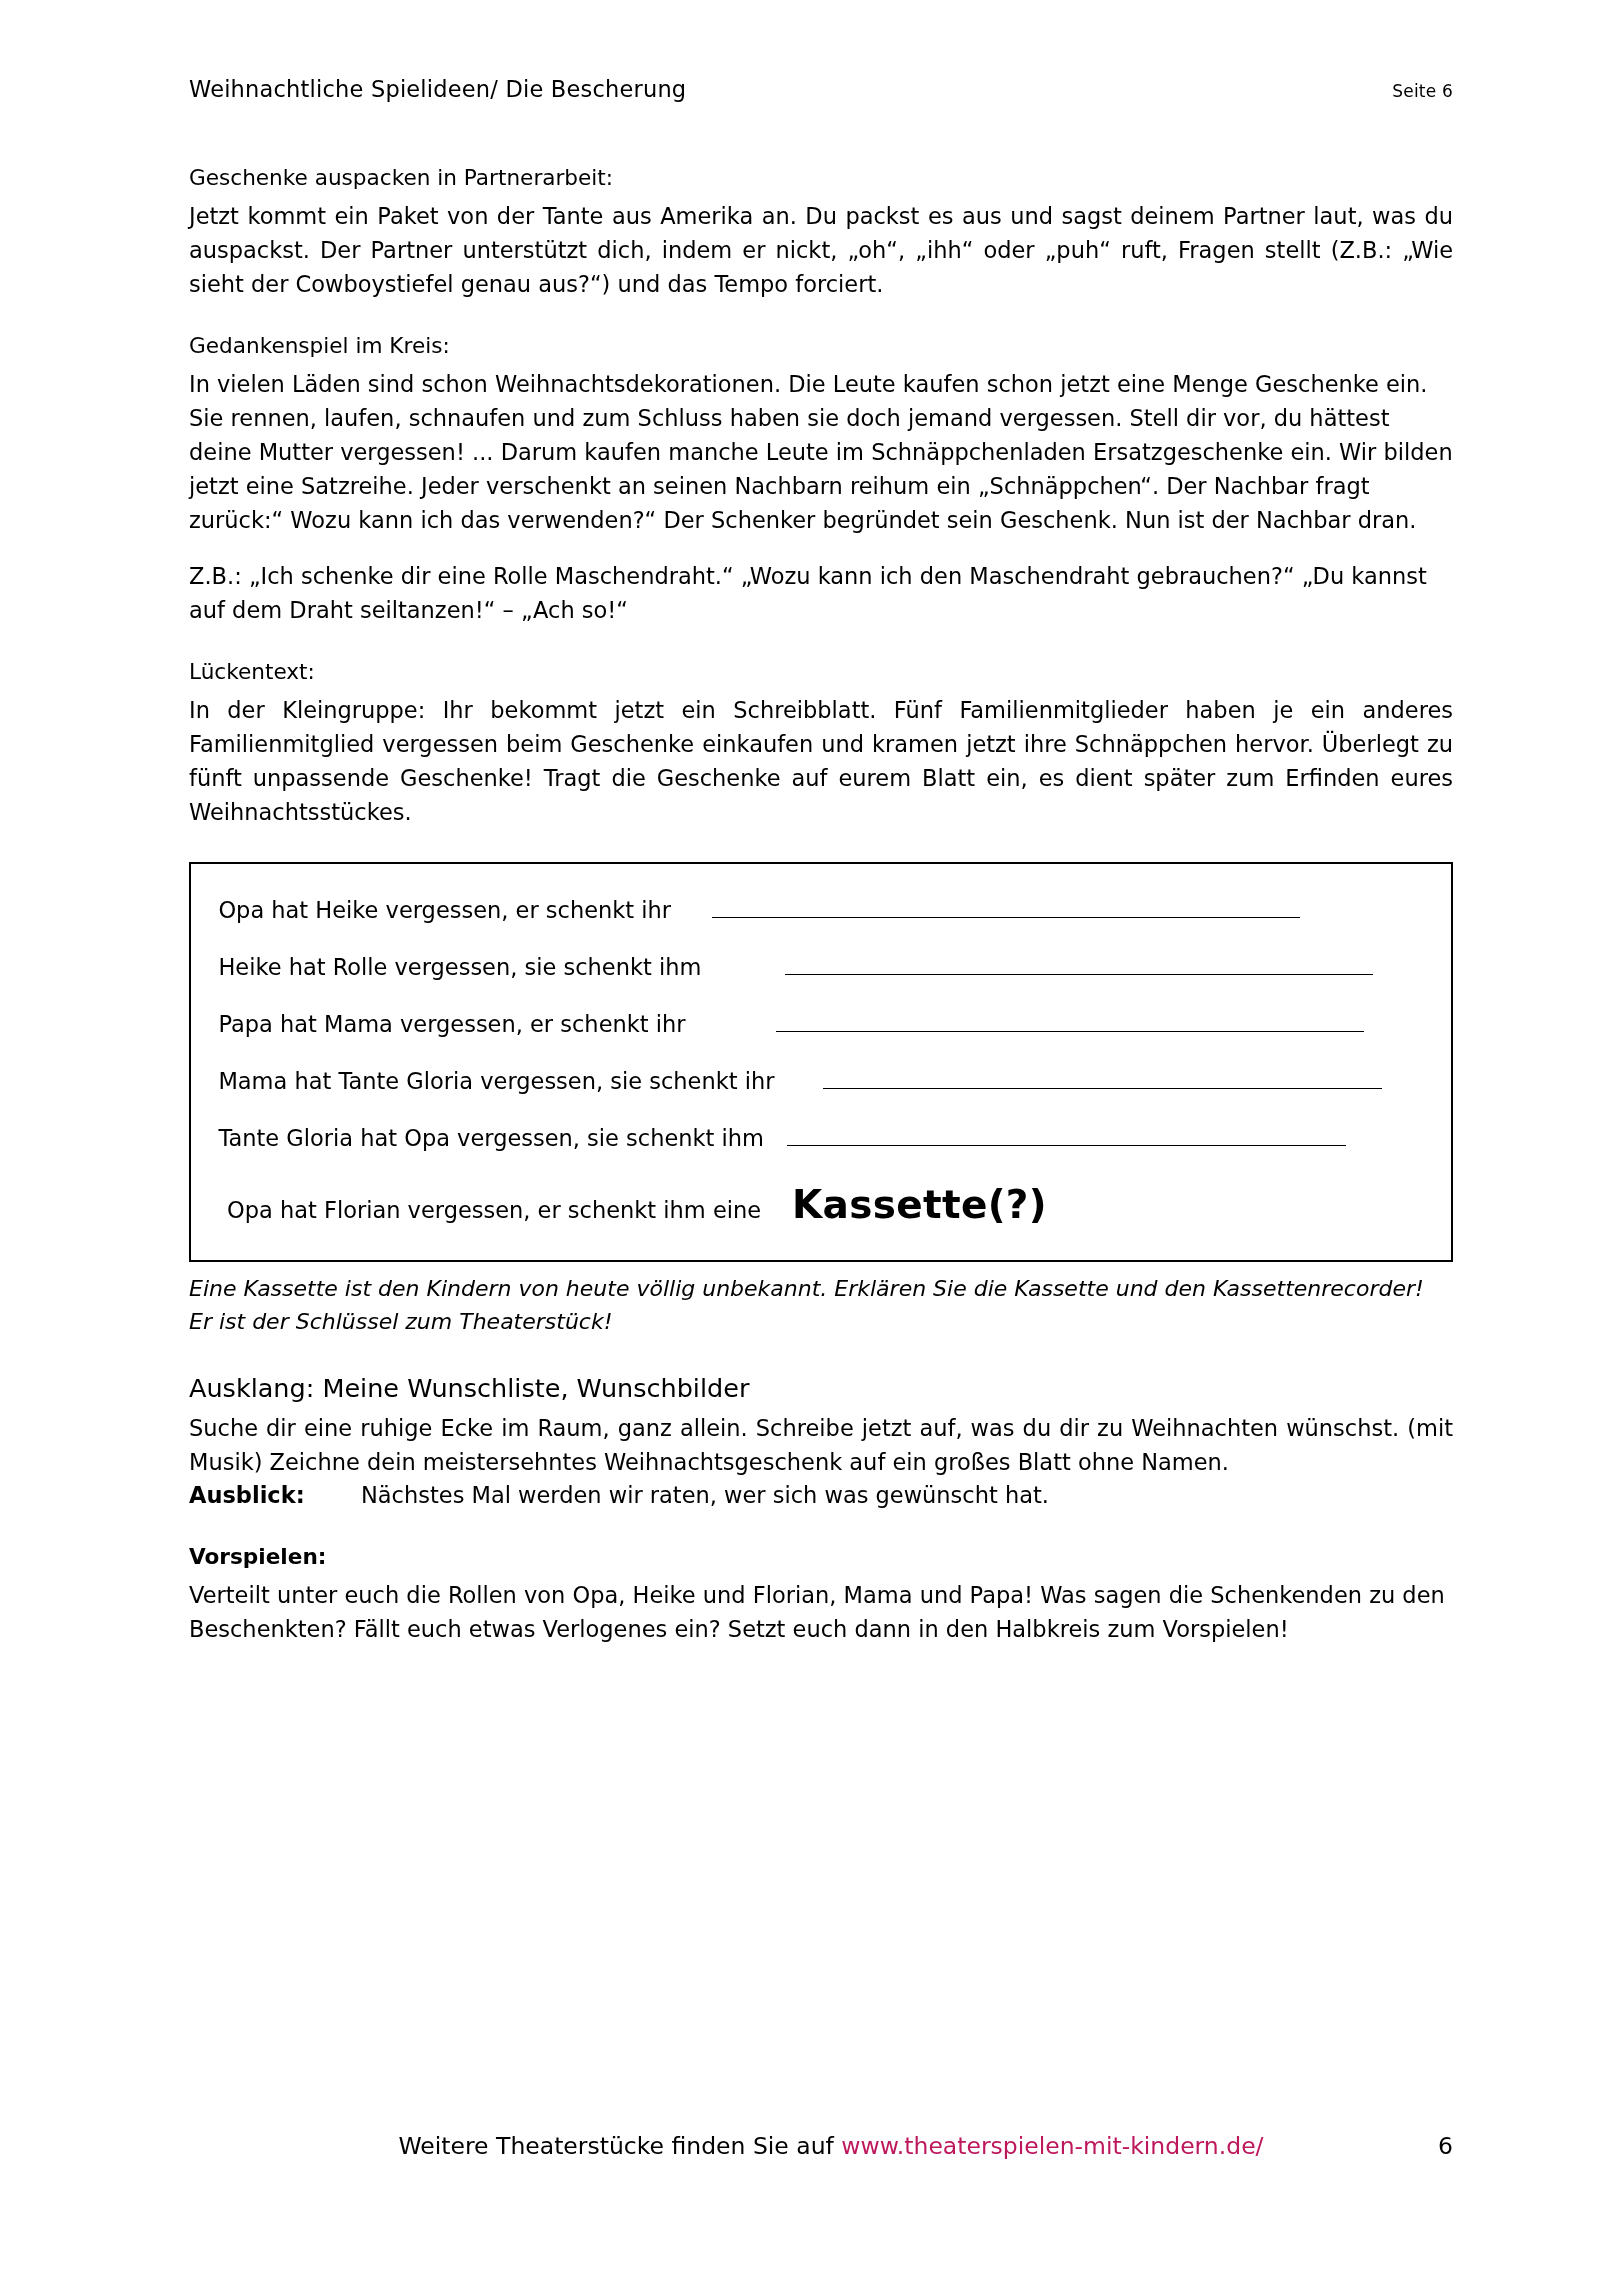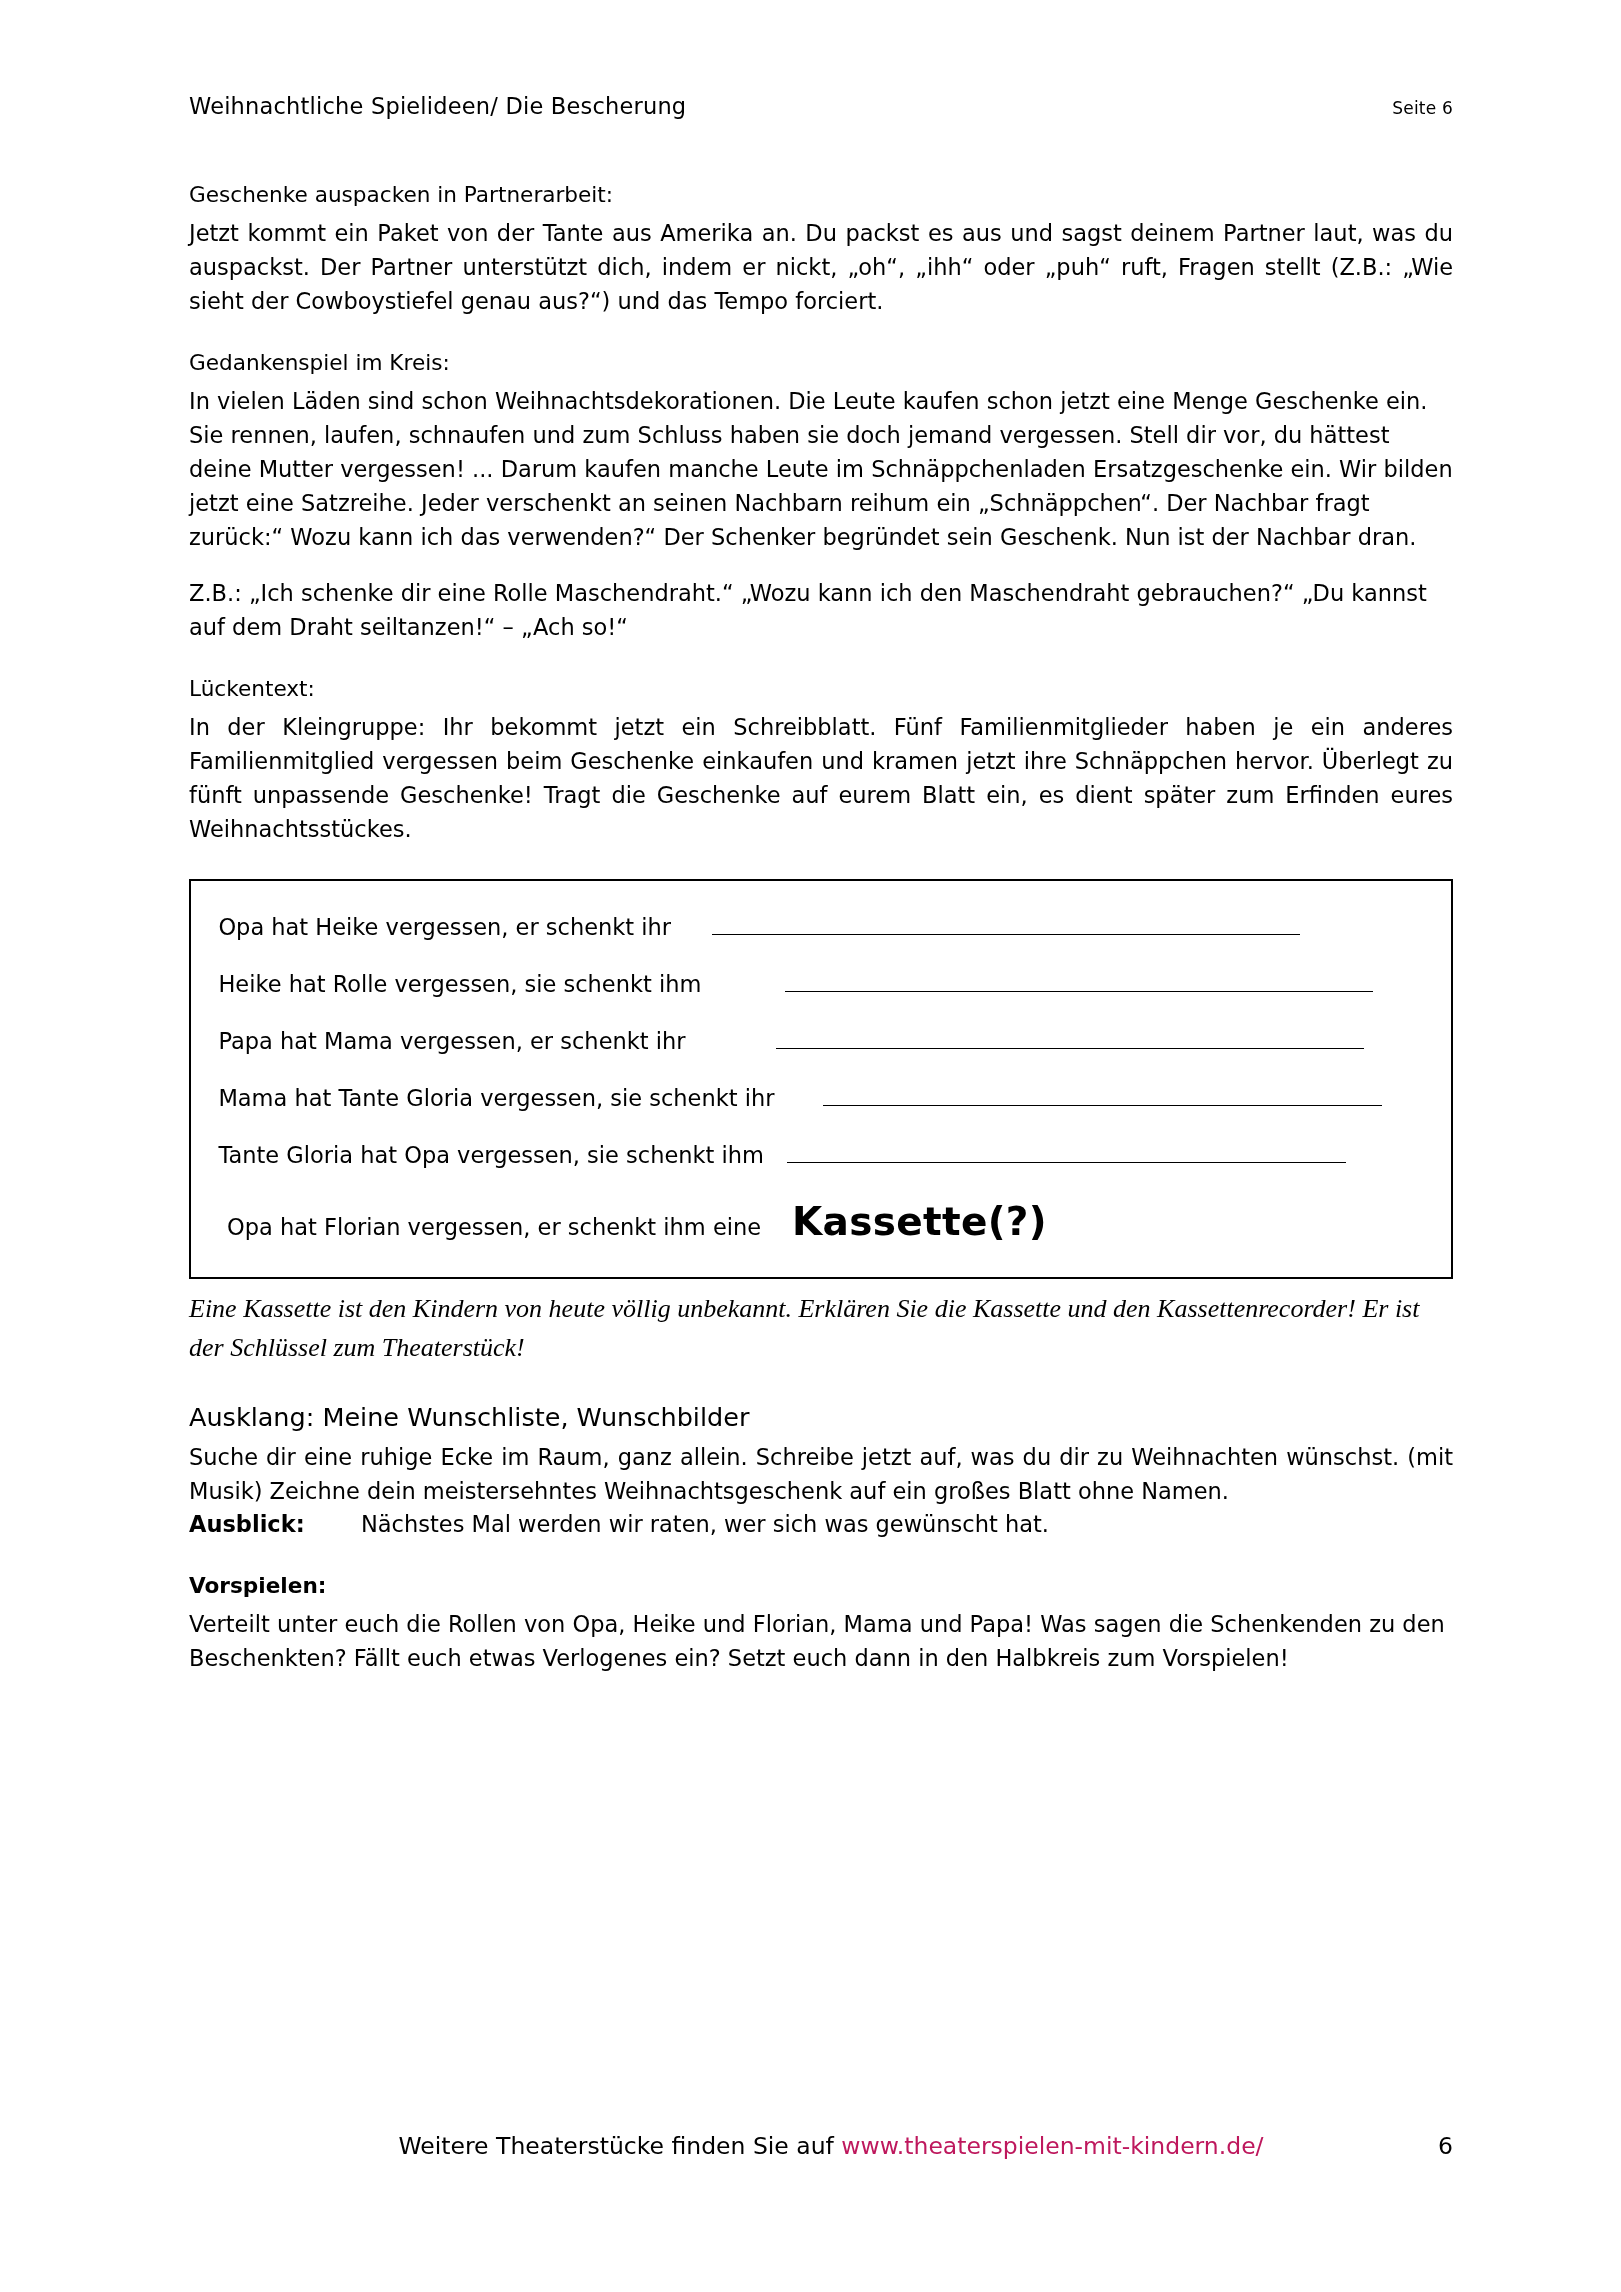--- a/index.html
+++ b/index.html
@@ -19,21 +19,21 @@
     position: absolute;
     left: 0; top: 0;
     width: 1621px;
     height: 2293px;
     box-sizing: border-box;
     padding: 0;
   }
   .content {
     position: absolute;
     left: 189px;
-    top: 93px;
+    top: 76px;
     width: 1264px;
   }
 
   
   .doc-header {
     display: flex;
     justify-content: space-between;
     align-items: baseline;
     font-size: 22.5px;
     letter-spacing: 0.2px;
@@ -91,24 +91,23 @@
   .answer-row.r6 { font-size: 22.5px; }
   .answer-row .kassette {
     font-size: 39px;
     font-weight: bold;
     margin-left: 31px;
     letter-spacing: 0.3px;
   }
 
   .italic-note {
     font-style: italic;
-    font-size: 26px;
+    font-size: 22px;
     line-height: 1.5;
     margin: 9.8px 0 0 0;
-    font-family: Liberation Serif, serif;
   }
   .bold-lead { font-weight: bold; }
 
   .ausklang {
     font-size: 25.5px;
     margin: 35px 0 7.8px 0;
   }
 
   .ausblick-row {
     display: flex;

